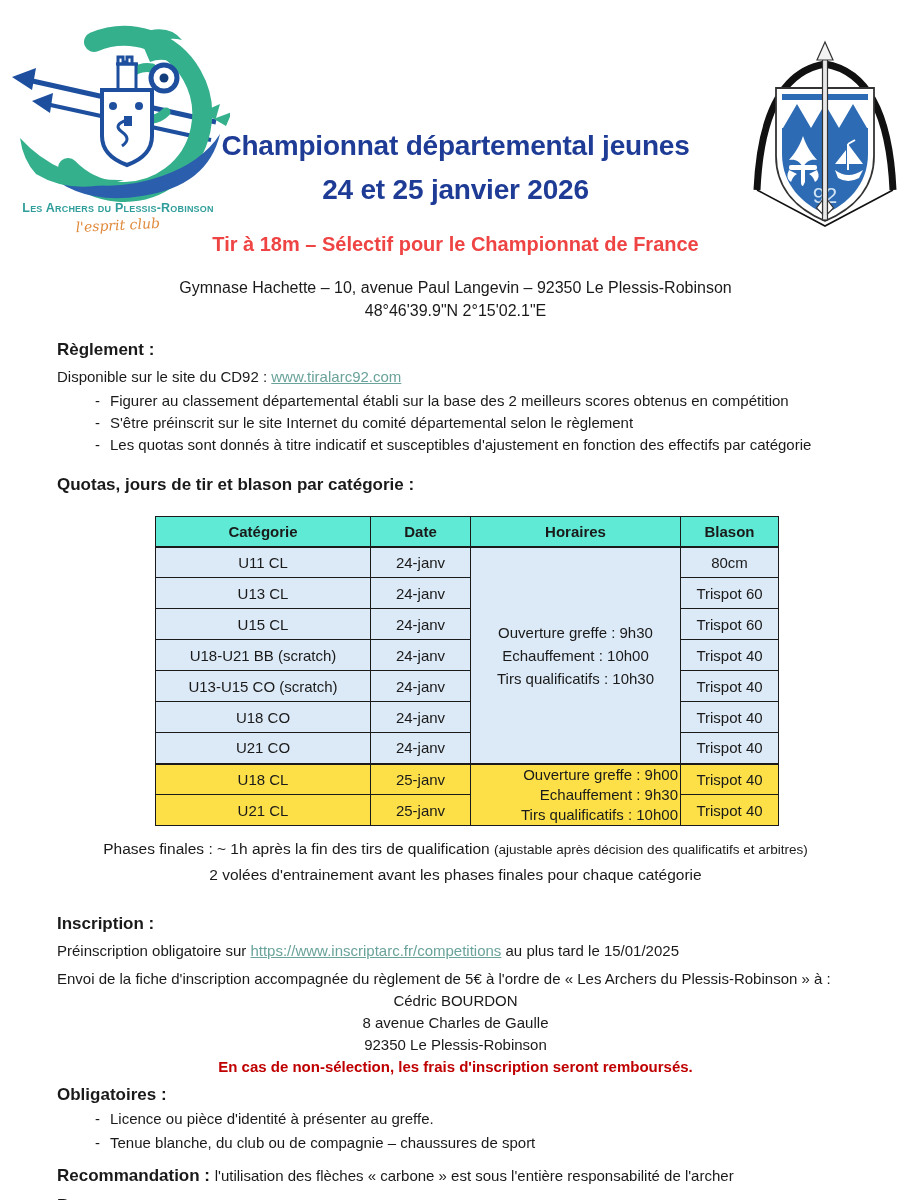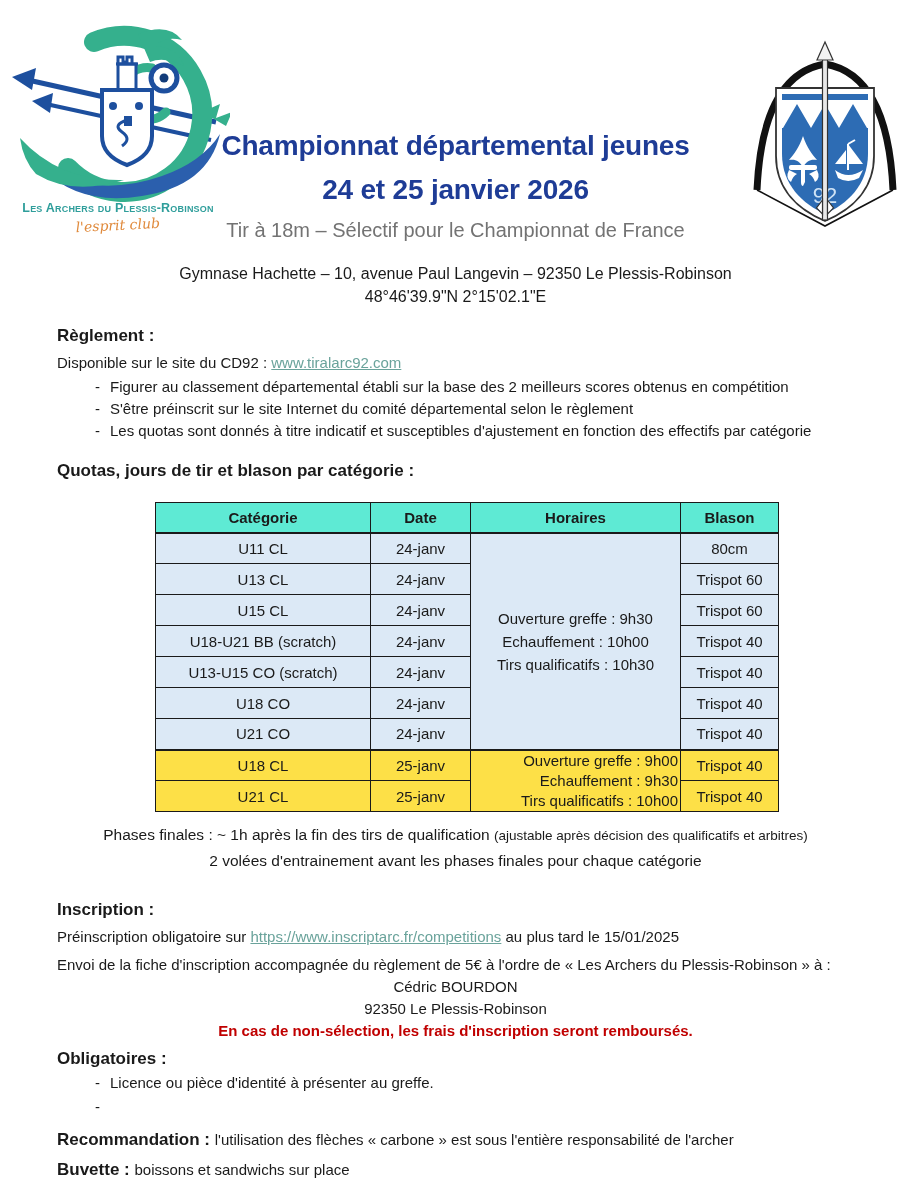--- a/index.html
+++ b/index.html
@@ -11,21 +11,21 @@
     font-family: "Liberation Sans", sans-serif;
     color: #1a1a1a;
     overflow: hidden;
   }
   
   .logo-left  { position:absolute; left:6px;  top:20px;  width:224px; height:214px; }
   .logo-right { position:absolute; left:744px; top:40px; width:162px; height:198px; }
   .header { padding-top:128px; text-align:center; }
   .title  { font-size:28px; font-weight:bold; color:#1e3c96; line-height:36px; letter-spacing:-0.2px; }
   .title-line2 { margin-top:8px; }
-  .subtitle { margin-top:10px; font-size:20px; line-height:24px; font-weight:normal; color:#737373; }
+  .subtitle { margin-top:24px; font-size:20px; line-height:24px; font-weight:bold; color:#ef4444; }
   .address  { margin-top:22px; font-size:16px; line-height:20px; }
   .coords   { margin-top:3px;  font-size:16px; line-height:20px; }
   
   .section { padding-left:57px; padding-right:12px; }
   .h { font-size:17px; font-weight:bold; line-height:21px; }
   .mt18 { margin-top:18px; }
   .body-line { font-size:15px; line-height:22px; margin-top:6px; }
   .link { color:#6aa39b; text-decoration:underline; cursor:pointer; }
   .bullets { margin-top:2px; }
   .bullet { display:flex; font-size:15px; line-height:22px; }
@@ -248,33 +248,35 @@
 
   <div class="section">
     <div class="h mt28">Inscription :</div>
     <div class="body-line">
       <span>Préinscription obligatoire sur </span><a class="link">https://www.inscriptarc.fr/competitions</a><span> au plus tard le 15/01/2025</span>
     </div>
     <div class="body-line">Envoi de la fiche d'inscription accompagnée du règlement de 5€ à l'ordre de « Les Archers du Plessis-Robinson » à :</div>
   </div>
   <div class="center-block">
     <div>Cédric BOURDON</div>
+    <div>8 avenue Charles de Gaulle</div>
     <div>92350 Le Plessis-Robinson</div>
     <div class="red">En cas de non-sélection, les frais d'inscription seront remboursés.</div>
   </div>
 
   <div class="section">
     <div class="h mt6">Obligatoires :</div>
     <div class="bullets bullets-lg">
       <div class="bullet">
         <span class="dash">-</span>
         <span>Licence ou pièce d'identité à présenter au greffe.</span>
       </div>
       <div class="bullet">
         <span class="dash">-</span>
+        <span>Tenue blanche, du club ou de compagnie – chaussures de sport</span>
       </div>
     </div>
     <div class="inline-line mt10">
       <span class="inline-h">Recommandation : </span><span>l'utilisation des flèches « carbone » est sous l'entière responsabilité de l'archer</span>
     </div>
     <div class="inline-line mt8">
       <span class="inline-h">Buvette : </span><span>boissons et sandwichs sur place</span>
     </div>
   </div>
 

